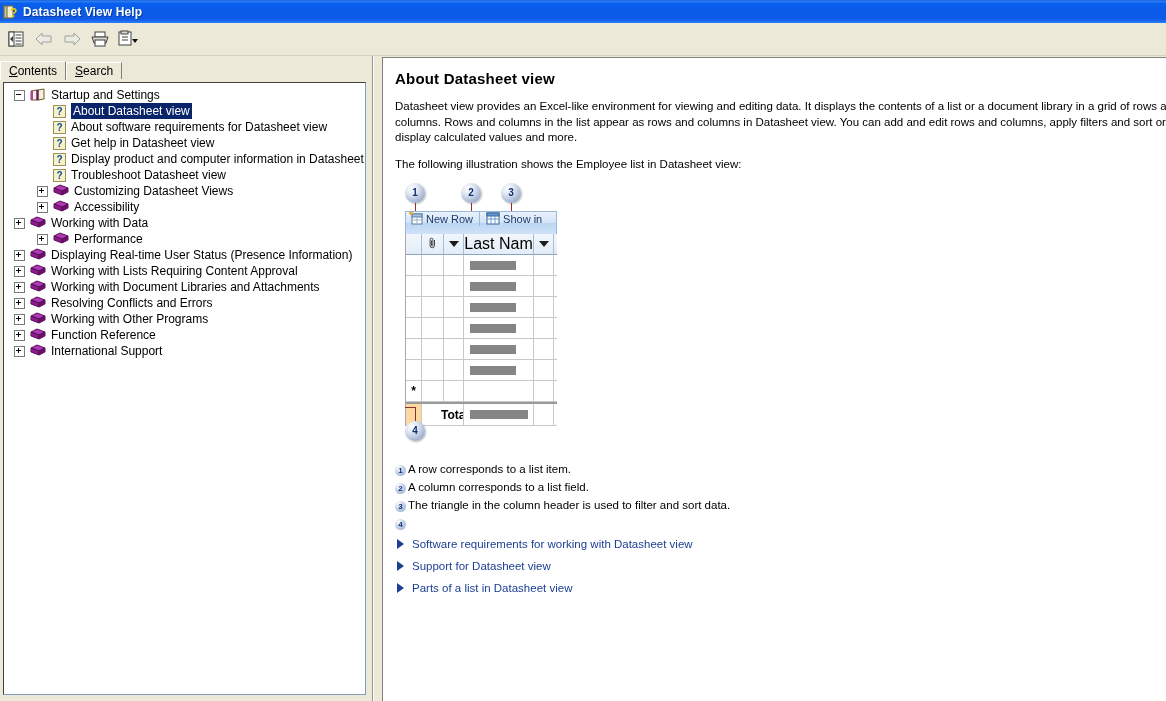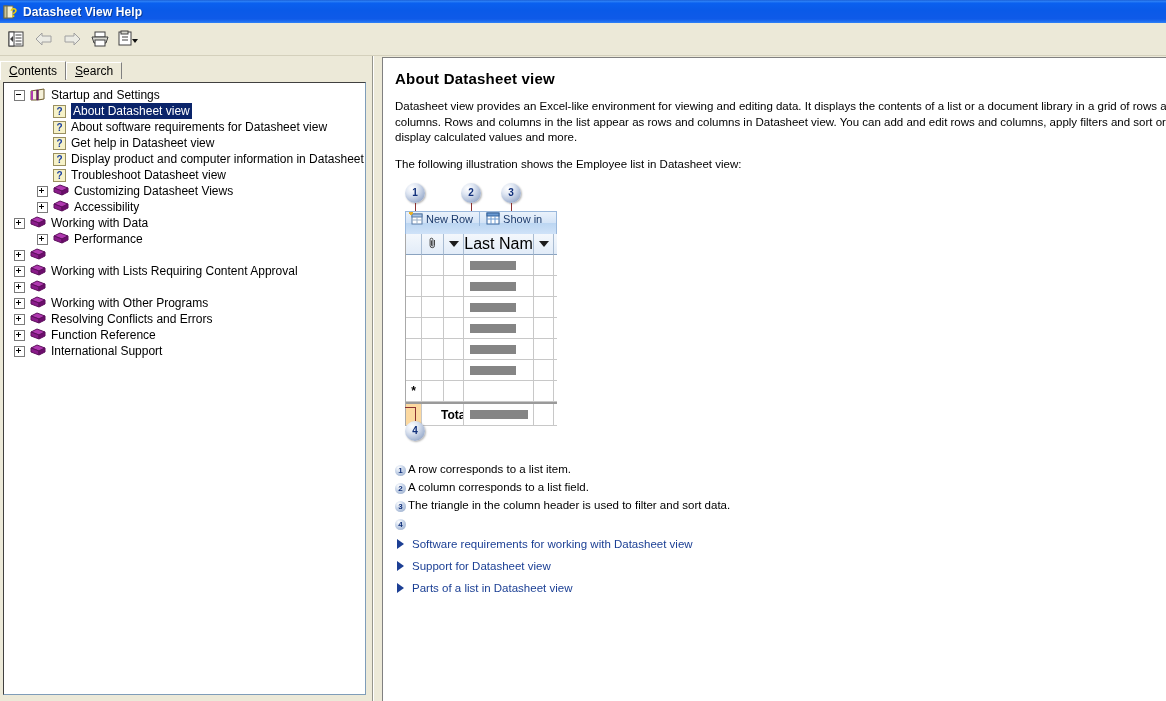--- a/index.html
+++ b/index.html
@@ -536,55 +536,57 @@
               </svg></span>
             <span class="node-label">Performance</span>
           </div>
           <div class="node lvl1">
             <span class="expander plus"></span>
             <span class="book-icon"><svg width="16" height="14" viewBox="0 0 16 14">
                 <path d="M1 4 L7 1 L15 4 L9 7 Z" fill="#b038b0" stroke="#5d105d"></path>
                 <path d="M1 4 L1 8 L9 11 L9 7 Z" fill="#8a1a8a" stroke="#5d105d"></path>
                 <path d="M9 7 L15 4 L15 8 L9 11 Z" fill="#6d0d6d" stroke="#5d105d"></path>
               </svg></span>
+            <span class="node-label">Displaying Real-time User Status (Presence Information)</span>
           </div>
           <div class="node lvl1">
             <span class="expander plus"></span>
             <span class="book-icon"><svg width="16" height="14" viewBox="0 0 16 14">
                 <path d="M1 4 L7 1 L15 4 L9 7 Z" fill="#b038b0" stroke="#5d105d"></path>
                 <path d="M1 4 L1 8 L9 11 L9 7 Z" fill="#8a1a8a" stroke="#5d105d"></path>
                 <path d="M9 7 L15 4 L15 8 L9 11 Z" fill="#6d0d6d" stroke="#5d105d"></path>
               </svg></span>
             <span class="node-label">Working with Lists Requiring Content Approval</span>
           </div>
           <div class="node lvl1">
             <span class="expander plus"></span>
             <span class="book-icon"><svg width="16" height="14" viewBox="0 0 16 14">
                 <path d="M1 4 L7 1 L15 4 L9 7 Z" fill="#b038b0" stroke="#5d105d"></path>
                 <path d="M1 4 L1 8 L9 11 L9 7 Z" fill="#8a1a8a" stroke="#5d105d"></path>
                 <path d="M9 7 L15 4 L15 8 L9 11 Z" fill="#6d0d6d" stroke="#5d105d"></path>
               </svg></span>
+            <span class="node-label">Working with Document Libraries and Attachments</span>
           </div>
           <div class="node lvl1">
             <span class="expander plus"></span>
             <span class="book-icon"><svg width="16" height="14" viewBox="0 0 16 14">
                 <path d="M1 4 L7 1 L15 4 L9 7 Z" fill="#b038b0" stroke="#5d105d"></path>
                 <path d="M1 4 L1 8 L9 11 L9 7 Z" fill="#8a1a8a" stroke="#5d105d"></path>
                 <path d="M9 7 L15 4 L15 8 L9 11 Z" fill="#6d0d6d" stroke="#5d105d"></path>
               </svg></span>
+            <span class="node-label">Resolving Conflicts and Errors</span>
+          </div>
+          <div class="node lvl1">
+            <span class="expander plus"></span>
+            <span class="book-icon"><svg width="16" height="14" viewBox="0 0 16 14">
+                <path d="M1 4 L7 1 L15 4 L9 7 Z" fill="#b038b0" stroke="#5d105d"></path>
+                <path d="M1 4 L1 8 L9 11 L9 7 Z" fill="#8a1a8a" stroke="#5d105d"></path>
+                <path d="M9 7 L15 4 L15 8 L9 11 Z" fill="#6d0d6d" stroke="#5d105d"></path>
+              </svg></span>
             <span class="node-label">Working with Other Programs</span>
-          </div>
-          <div class="node lvl1">
-            <span class="expander plus"></span>
-            <span class="book-icon"><svg width="16" height="14" viewBox="0 0 16 14">
-                <path d="M1 4 L7 1 L15 4 L9 7 Z" fill="#b038b0" stroke="#5d105d"></path>
-                <path d="M1 4 L1 8 L9 11 L9 7 Z" fill="#8a1a8a" stroke="#5d105d"></path>
-                <path d="M9 7 L15 4 L15 8 L9 11 Z" fill="#6d0d6d" stroke="#5d105d"></path>
-              </svg></span>
-            <span class="node-label">Resolving Conflicts and Errors</span>
           </div>
           <div class="node lvl1">
             <span class="expander plus"></span>
             <span class="book-icon"><svg width="16" height="14" viewBox="0 0 16 14">
                 <path d="M1 4 L7 1 L15 4 L9 7 Z" fill="#b038b0" stroke="#5d105d"></path>
                 <path d="M1 4 L1 8 L9 11 L9 7 Z" fill="#8a1a8a" stroke="#5d105d"></path>
                 <path d="M9 7 L15 4 L15 8 L9 11 Z" fill="#6d0d6d" stroke="#5d105d"></path>
               </svg></span>
             <span class="node-label">Function Reference</span>
           </div>

